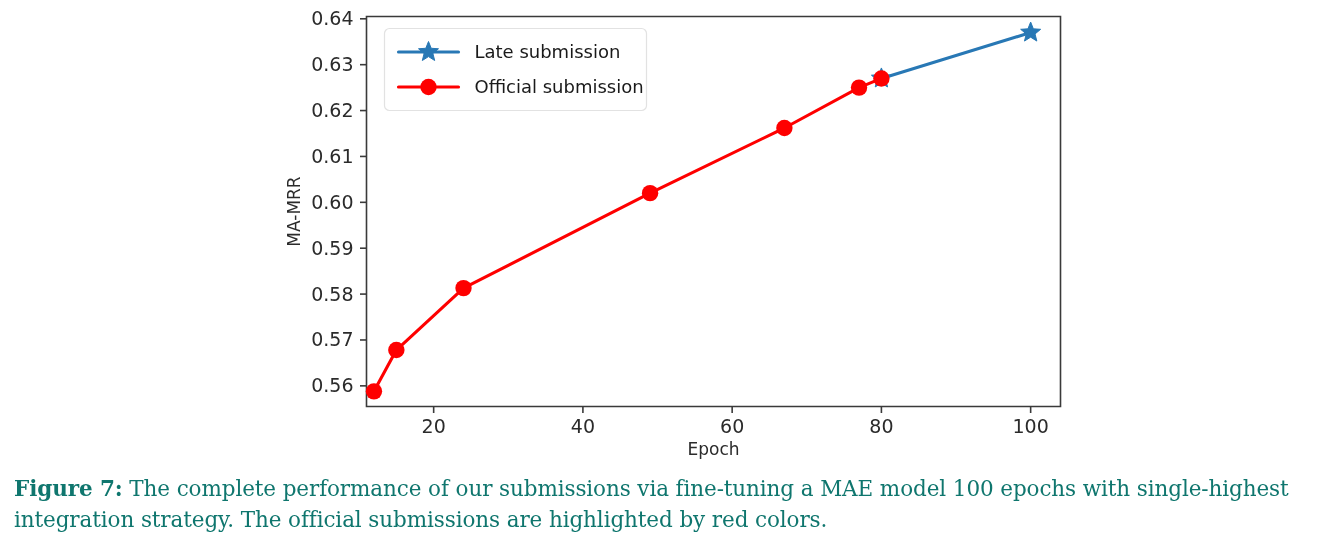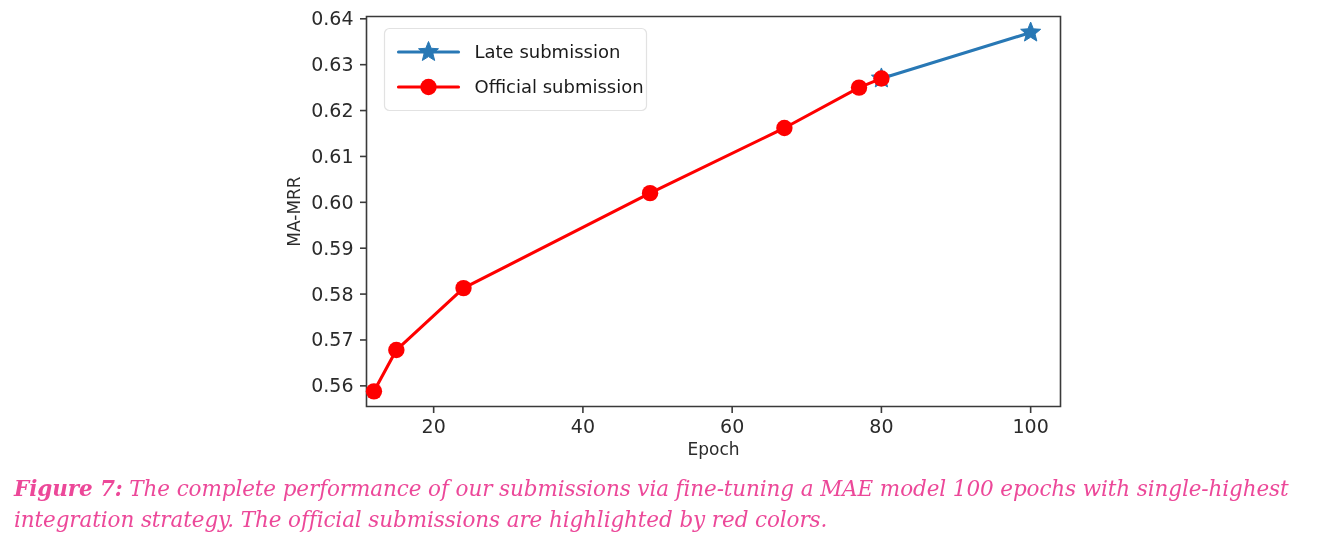--- a/index.html
+++ b/index.html
@@ -72,23 +72,22 @@
 
   
   #caption {
     position: absolute;
     left: 14px;
     top: 474px;
     width: 1300px;
     font-family: "DejaVu Serif", serif;
     font-size: 21.5px;
     line-height: 1.42;
-    color: #ec4899;
+    color: #0f766e;
     letter-spacing: -0.1px;
-    font-style: italic;
   }
   #caption .cap-label {
     font-weight: bold;
   }
 </style>
 </head>
 <body>
 
 <div id="page">
 

